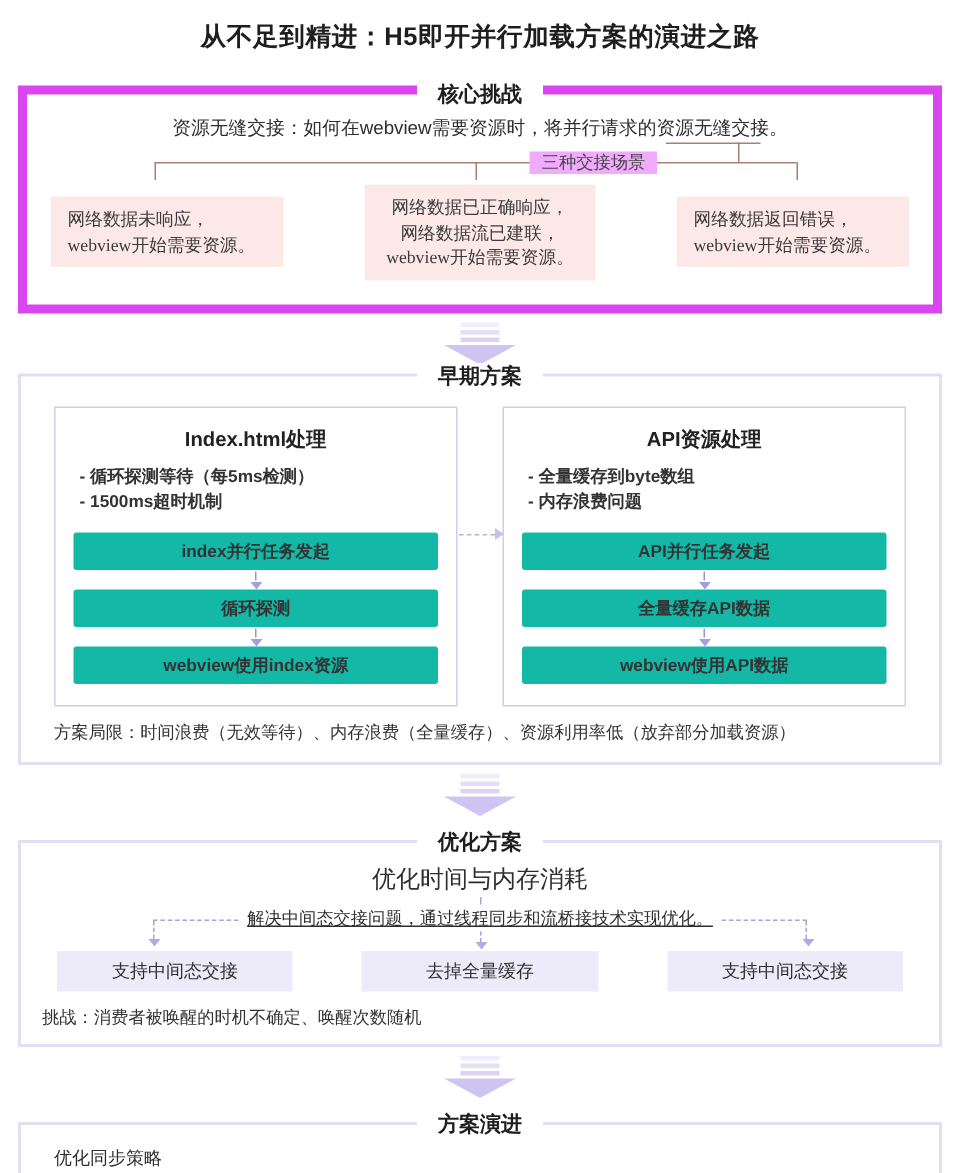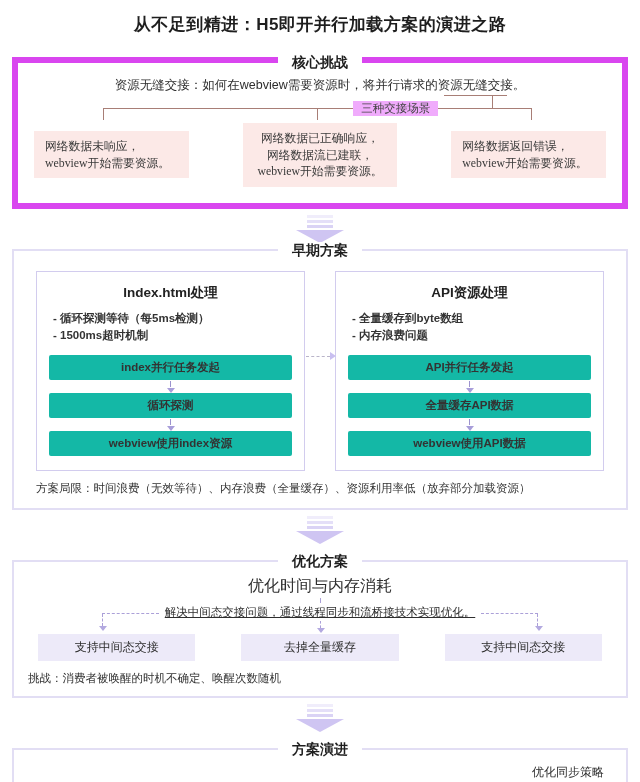--- a/index.html
+++ b/index.html
@@ -93,21 +93,21 @@
   .opt-dash.dr::after  { content:""; position:absolute; right:-4.5px; top:12px; border-left:4px solid transparent; border-right:4px solid transparent; border-top:5px solid #B3A9E0; }
   .opt-text { padding:0 6px; white-space:nowrap; position:relative;text-decoration:underline; }
   .opt-text::before { content:""; position:absolute; left:50%; bottom:-8px; height:7px; border-left:1px dashed #ABA0D8; }
   .opt-text::after  { content:""; position:absolute; left:calc(50% - 3.5px); bottom:-13px; border-left:4px solid transparent; border-right:4px solid transparent; border-top:5px solid #B3A9E0; }
   .opt-items { display:flex; gap:46px; margin:14px 24px 0; }
   .opt-item { flex:1; background:#EDEAF9; text-align:center; font-size:12px; color:#2e2e2e; padding:5px 0; }
   .opt-challenge { margin:10px 14px 0; font-size:11.5px; color:#333; }
 
   
   .s4 { margin-top:16px; padding:14px 22px 12px; }
-  .evo-sub { text-align:right; font-size:12px; color:#2e2e2e; }
+  .evo-sub { text-align:left; font-size:12px; color:#2e2e2e; }
 </style>
 </head>
 <body>
 
 <div class="page-title">从不足到精进：H5即开并行加载方案的演进之路</div>
 
 <div class="section sec-pink s1">
   <div class="section-header">核心挑战</div>
   <div class="s1-statement">
     <span>资源无缝交接：如何在webview需要资源时，将并行请求的资源</span><span>无缝交接。</span>

